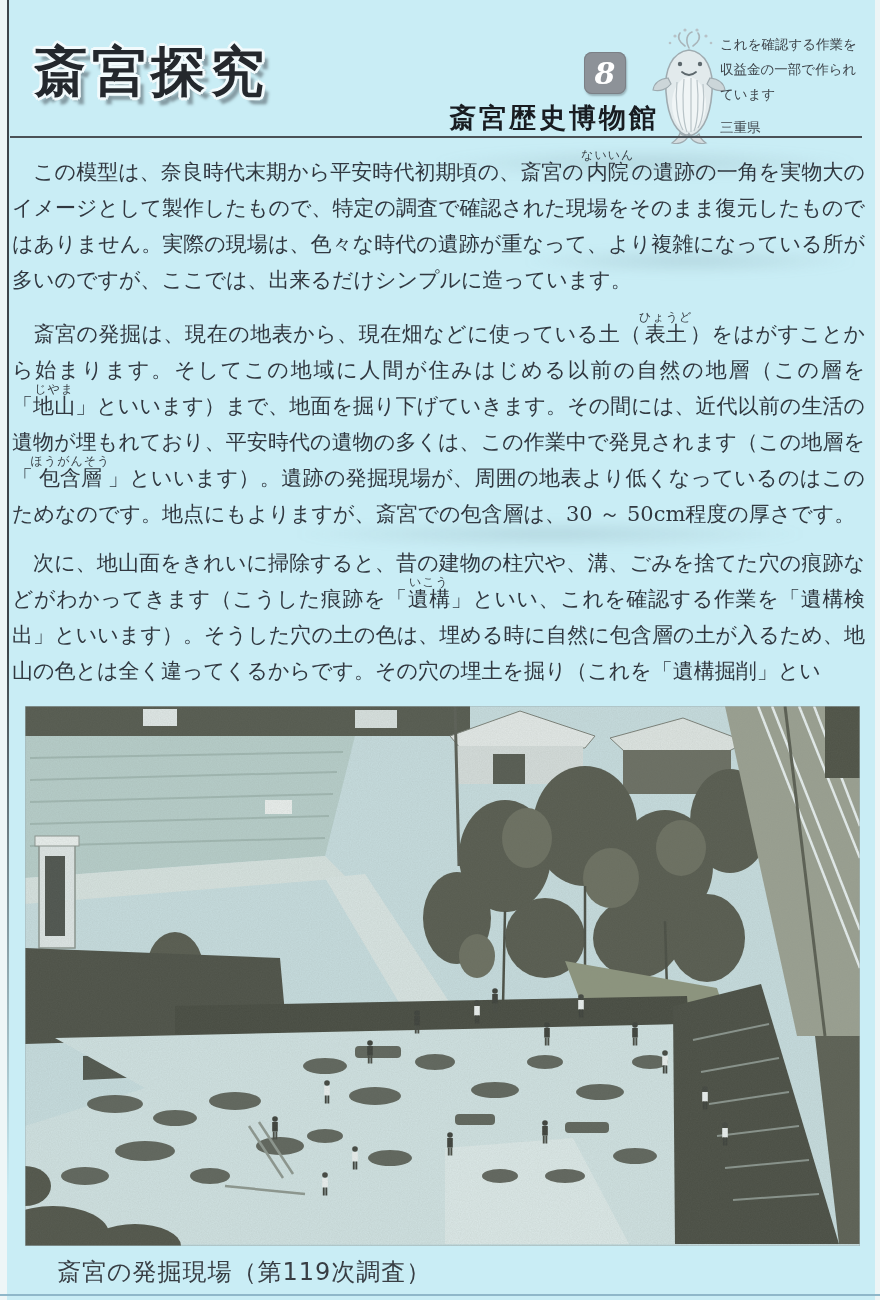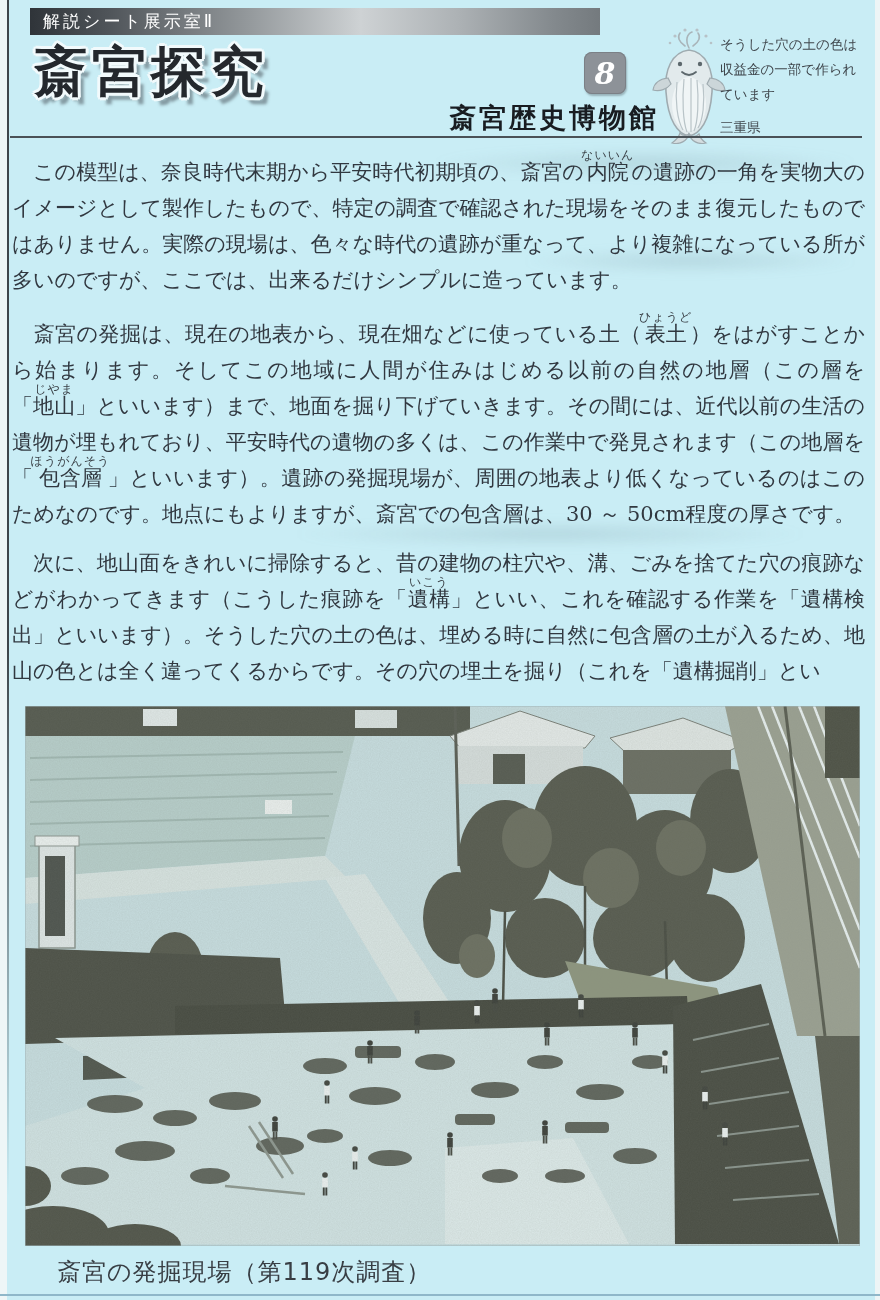--- a/index.html
+++ b/index.html
@@ -80,23 +80,20 @@
 </style>
 </head>
 <body>
 
 <div class="sheet">
 
   <div class="edge-white-left"></div>
   <div class="edge-dark-left"></div>
   <div class="edge-white-right"></div>
 
-  <div class="banner">
-    <span class="banner-text">解説シート展示室Ⅱ</span>
-  </div>
 
   <h1 class="title">斎宮探究</h1>
 
   <div class="badge">
     <span>8</span>
   </div>
 
   <svg class="whale" width="88" height="116" viewBox="0 0 88 116">
     <g fill="none" stroke="#a9b5ba" stroke-width="1.6" stroke-linecap="round">
       <path d="M44,20 C40,12 42,6 47,4"></path>
@@ -123,21 +120,21 @@
     <path d="M23,50 C14,51 9,56 8,62 C15,64 22,61 26,56 Z" fill="#ccd6d9" stroke="#9fabb0" stroke-width="1.2"></path>
     <path d="M65,50 C74,51 79,56 80,62 C73,64 66,61 62,56 Z" fill="#ccd6d9" stroke="#9fabb0" stroke-width="1.2"></path>
     <path d="M44,106 C42,113 35,117 27,115 C31,112 34,109 35,105 C38,108 41,108 44,106 Z
              M44,106 C47,109 51,109 54,106 C55,110 58,113 61,115 C53,117 46,113 44,106 Z" fill="#d4dde0" stroke="#9fabb0" stroke-width="1.2"></path>
     <circle cx="35" cy="36" r="2.2" fill="#5d686d"></circle>
     <circle cx="55" cy="36" r="2.2" fill="#5d686d"></circle>
     <path d="M37,44 Q44,50 51,44" fill="none" stroke="#5d686d" stroke-width="1.8" stroke-linecap="round"></path>
   </svg>
 
   <div class="note">
-    <span class="line">そうした穴の土の色は</span>
+    <span class="line">これを確認する作業を</span>
     <span class="line">収益金の一部で作られ</span>
     <span class="line">ています</span>
     <span class="pref">三重県</span>
   </div>
 
   <div class="museum">斎宮歴史博物館</div>
 
   <div class="hrule"></div>
 
   <div class="ghost g1"></div>

